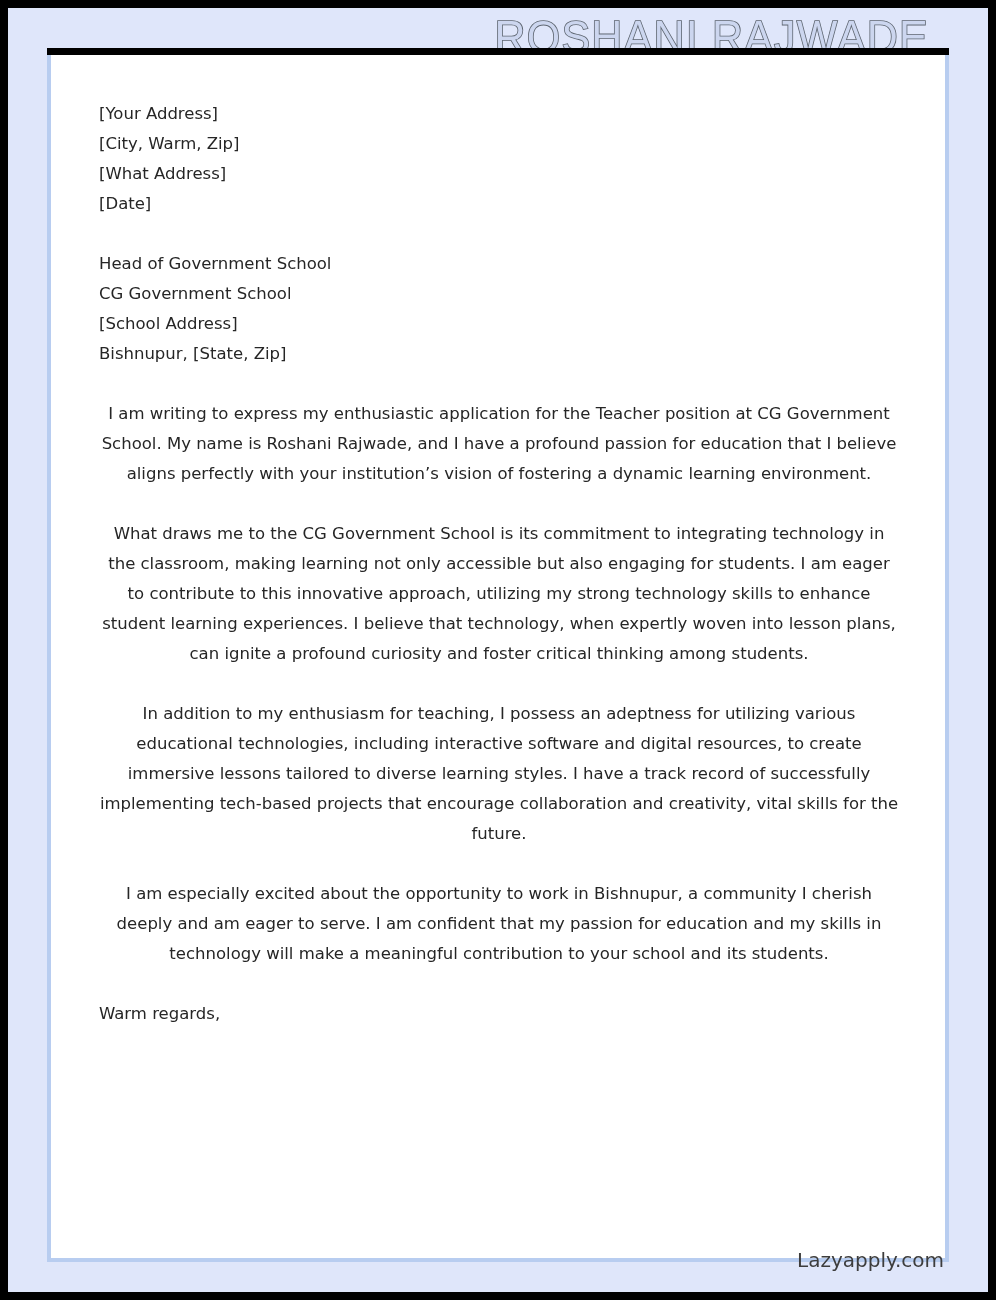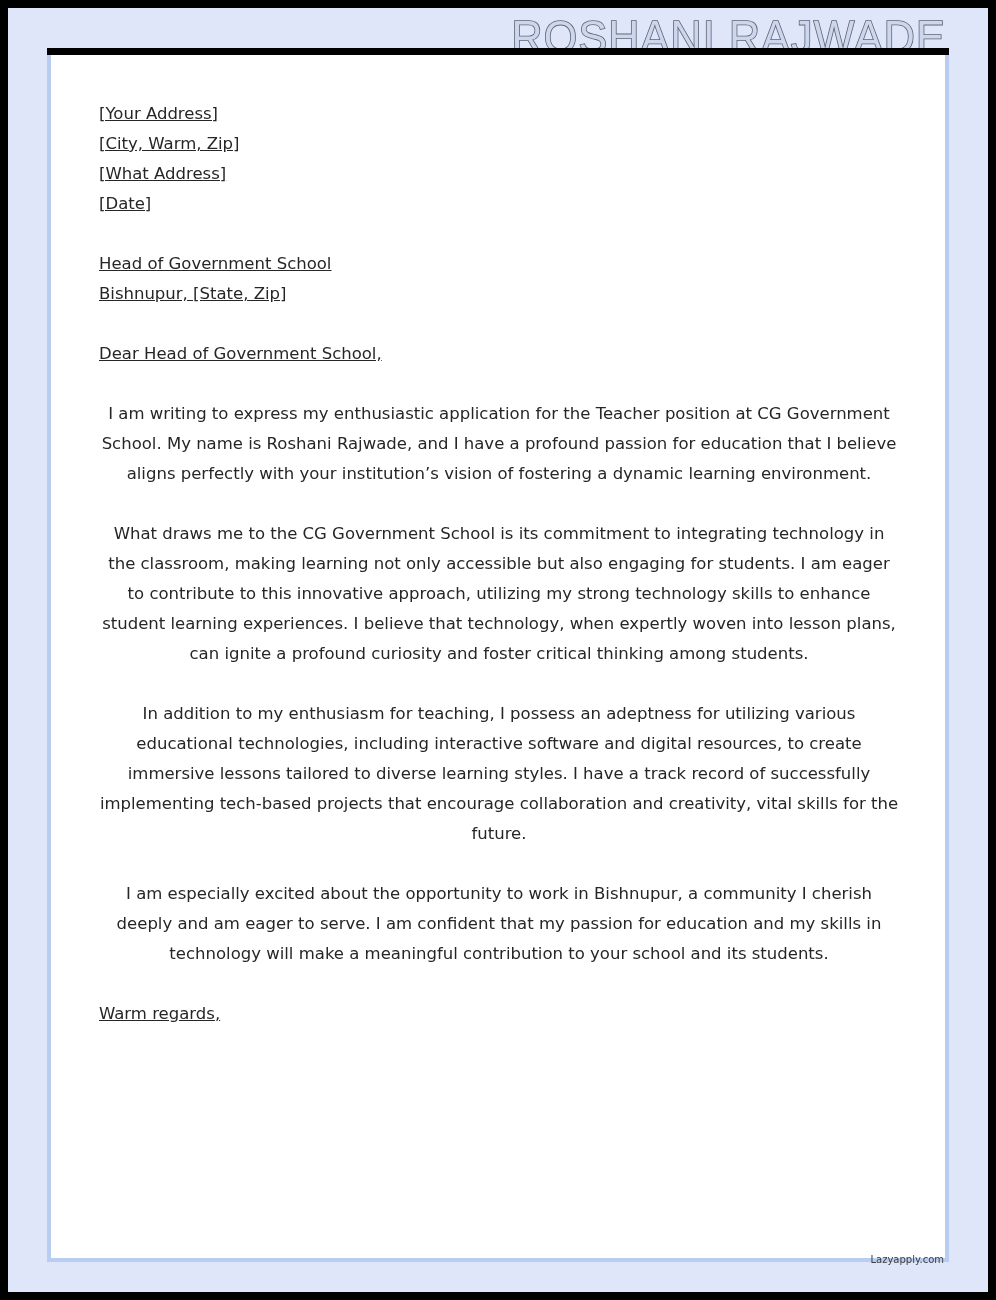--- a/index.html
+++ b/index.html
@@ -34,21 +34,21 @@
   }
 
   
   .header {
     position: absolute;
     left: 8px;
     top: 8px;
     width: 980px;
     height: 40px;
     text-align: right;
-    padding-right: 50px;
+    padding-right: 67px;
   }
 
   .title {
     display: inline-block;
     font-family: "Liberation Sans", sans-serif;
     font-size: 43px;
     line-height: 44px;
     font-weight: 400;
     letter-spacing: 1.2px;
     color: #ccd6ef;
@@ -95,30 +95,30 @@
     top: 44px;
     width: 800px;
     font-family: "DejaVu Sans", sans-serif;
     font-size: 16.5px;
     line-height: 30px;
     color: #262626;
   }
 
   .block { margin-bottom: 30px; }
   .block.tight { margin-bottom: 11px; }
-  .line { white-space: pre-wrap; text-decoration: underline; }
+  .line { white-space: pre-wrap; }
   .para { text-align: center; }
 
   
   .watermark {
     position: absolute;
     right: 52px;
     bottom: 32px;
     font-family: "DejaVu Sans", sans-serif;
-    font-size: 10px;
+    font-size: 20px;
     line-height: 16px;
     color: #3d3d3d;
     z-index: 5;
   }
 </style>
 </head>
 <body>
 
 <div class="frame">
   <div class="backdrop">
@@ -138,26 +138,25 @@
 
         <div class="block">
           <div class="line">[Your Address]</div>
           <div class="line">[City, Warm, Zip]</div>
           <div class="line">[What Address]</div>
           <div class="line">[Date]</div>
         </div>
 
         <div class="block">
           <div class="line">Head of Government School</div>
+          <div class="line">CG Government School</div>
+          <div class="line">[School Address]</div>
           <div class="line">Bishnupur, [State, Zip]</div>
         </div>
 
-        <div class="block">
-          <div class="line">Dear Head of Government School,</div>
-        </div>
 
         <div class="block para">I am writing to express my enthusiastic application for the Teacher position at CG Government School. My name is Roshani Rajwade, and I have a profound passion for education that I believe aligns perfectly with your institution’s vision of fostering a dynamic learning environment.</div>
         <div class="block para">What draws me to the CG Government School is its commitment to integrating technology in the classroom, making learning not only accessible but also engaging for students. I am eager to contribute to this innovative approach, utilizing my strong technology skills to enhance student learning experiences. I believe that technology, when expertly woven into lesson plans, can ignite a profound curiosity and foster critical thinking among students.</div>
         <div class="block para">In addition to my enthusiasm for teaching, I possess an adeptness for utilizing various educational technologies, including interactive software and digital resources, to create immersive lessons tailored to diverse learning styles. I have a track record of successfully implementing tech-based projects that encourage collaboration and creativity, vital skills for the future.</div>
         <div class="block para">I am especially excited about the opportunity to work in Bishnupur, a community I cherish deeply and am eager to serve. I am confident that my passion for education and my skills in technology will make a meaningful contribution to your school and its students.</div>
 
         <div class="block tight">
           <div class="line">Warm regards,</div>
         </div>
 

